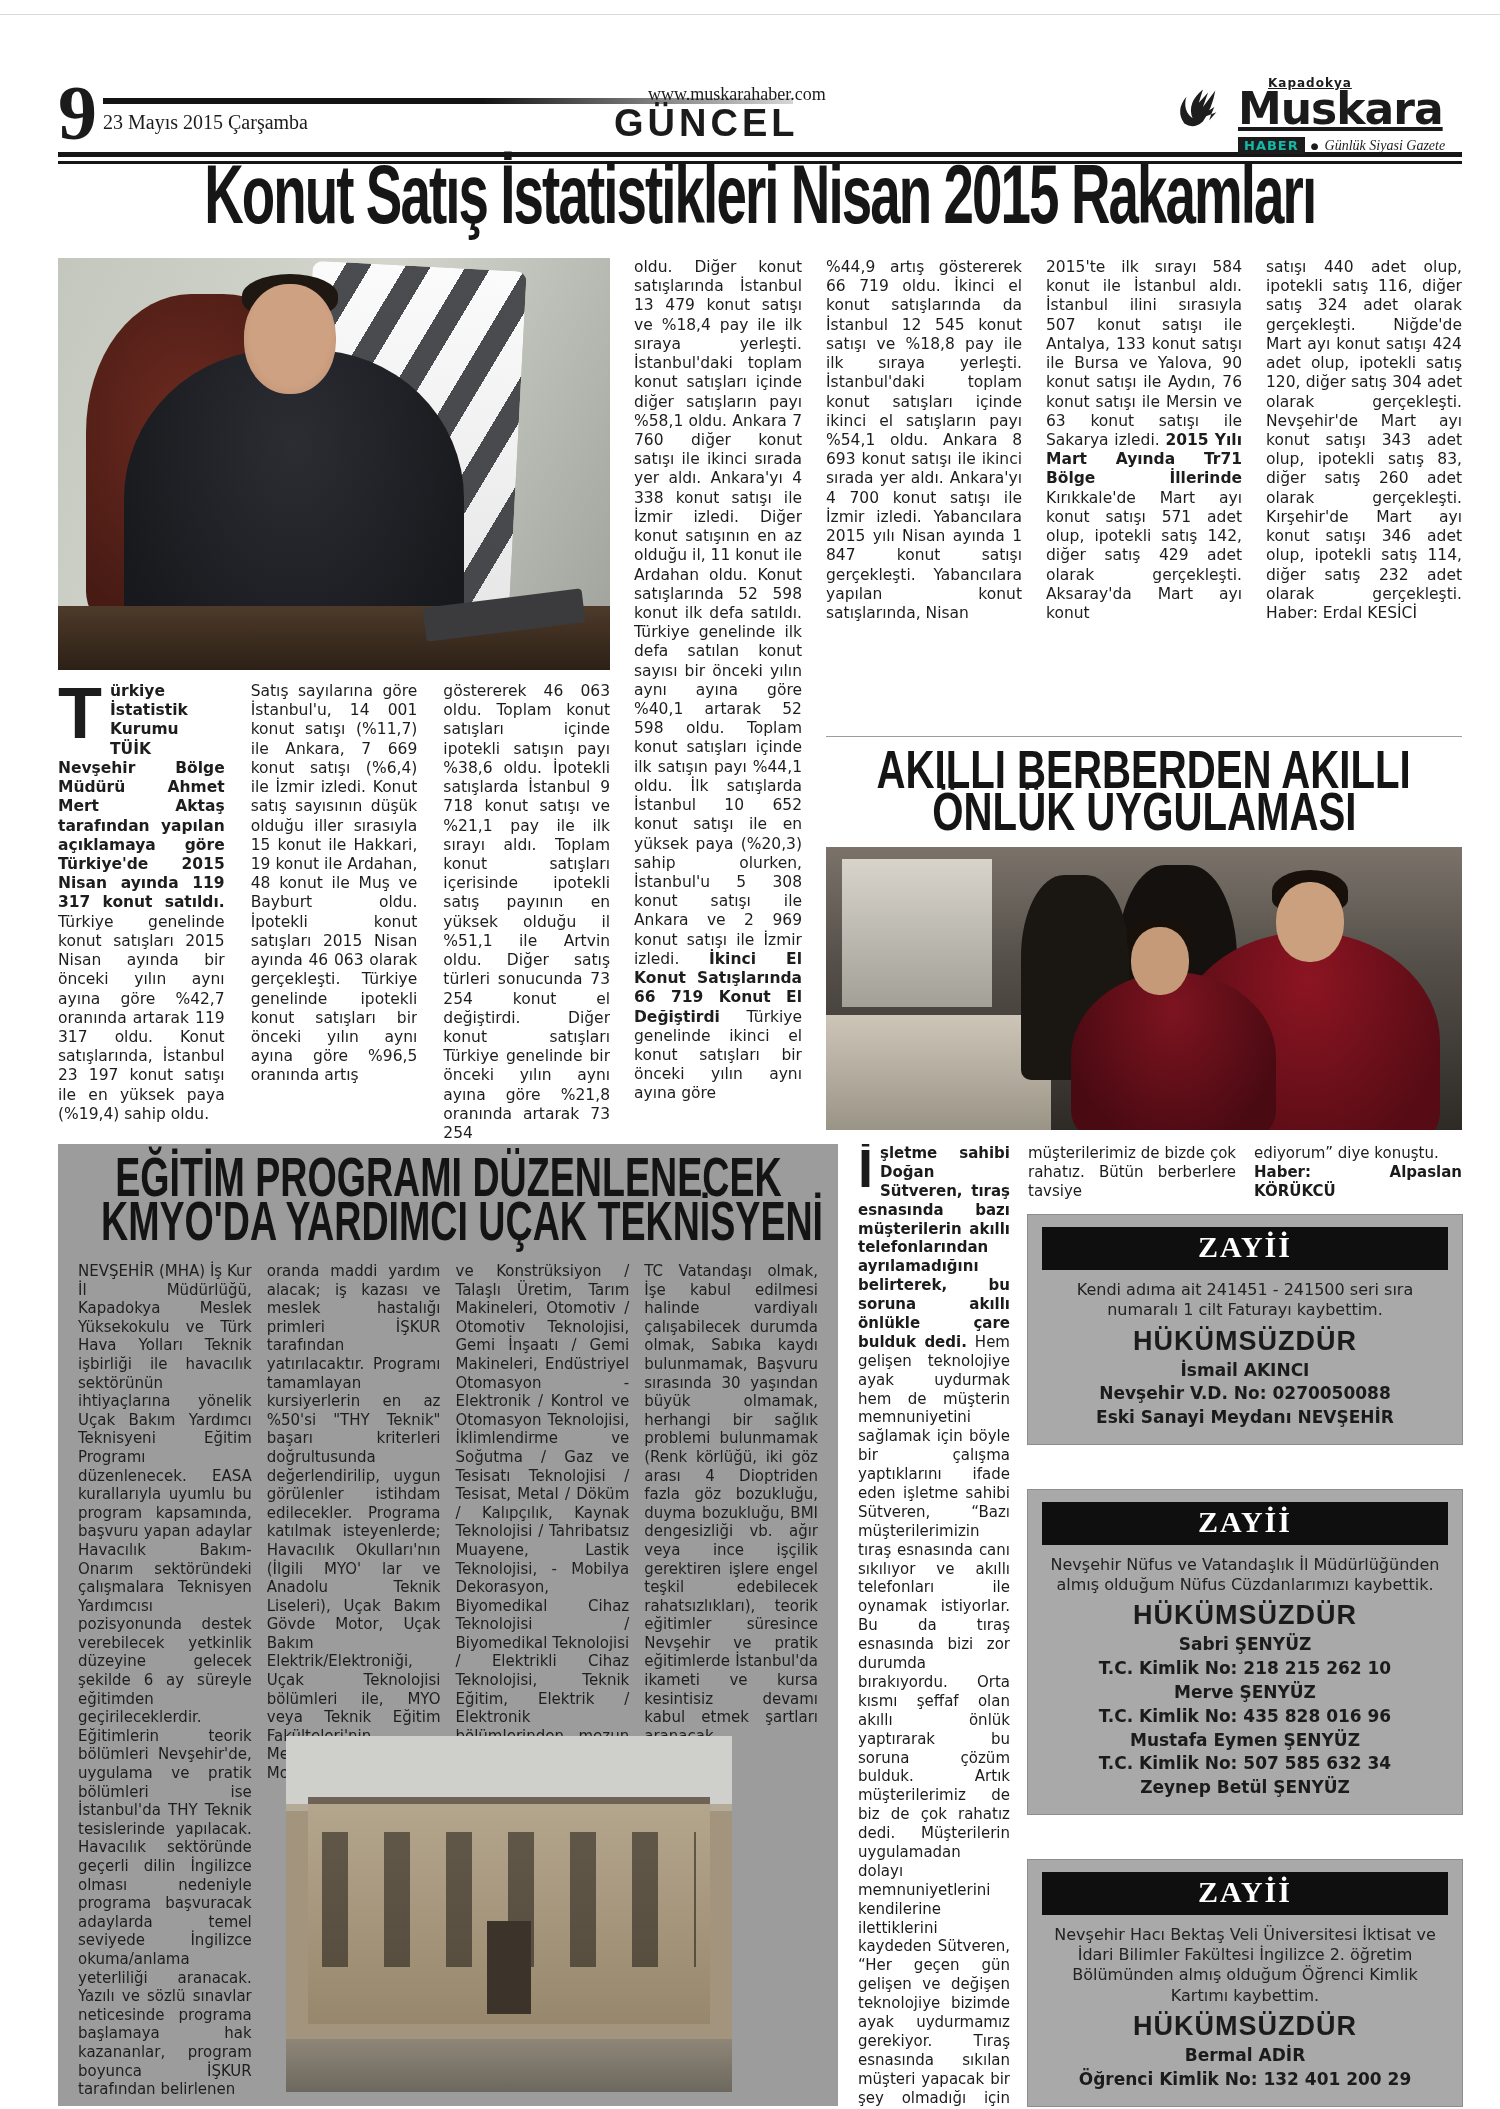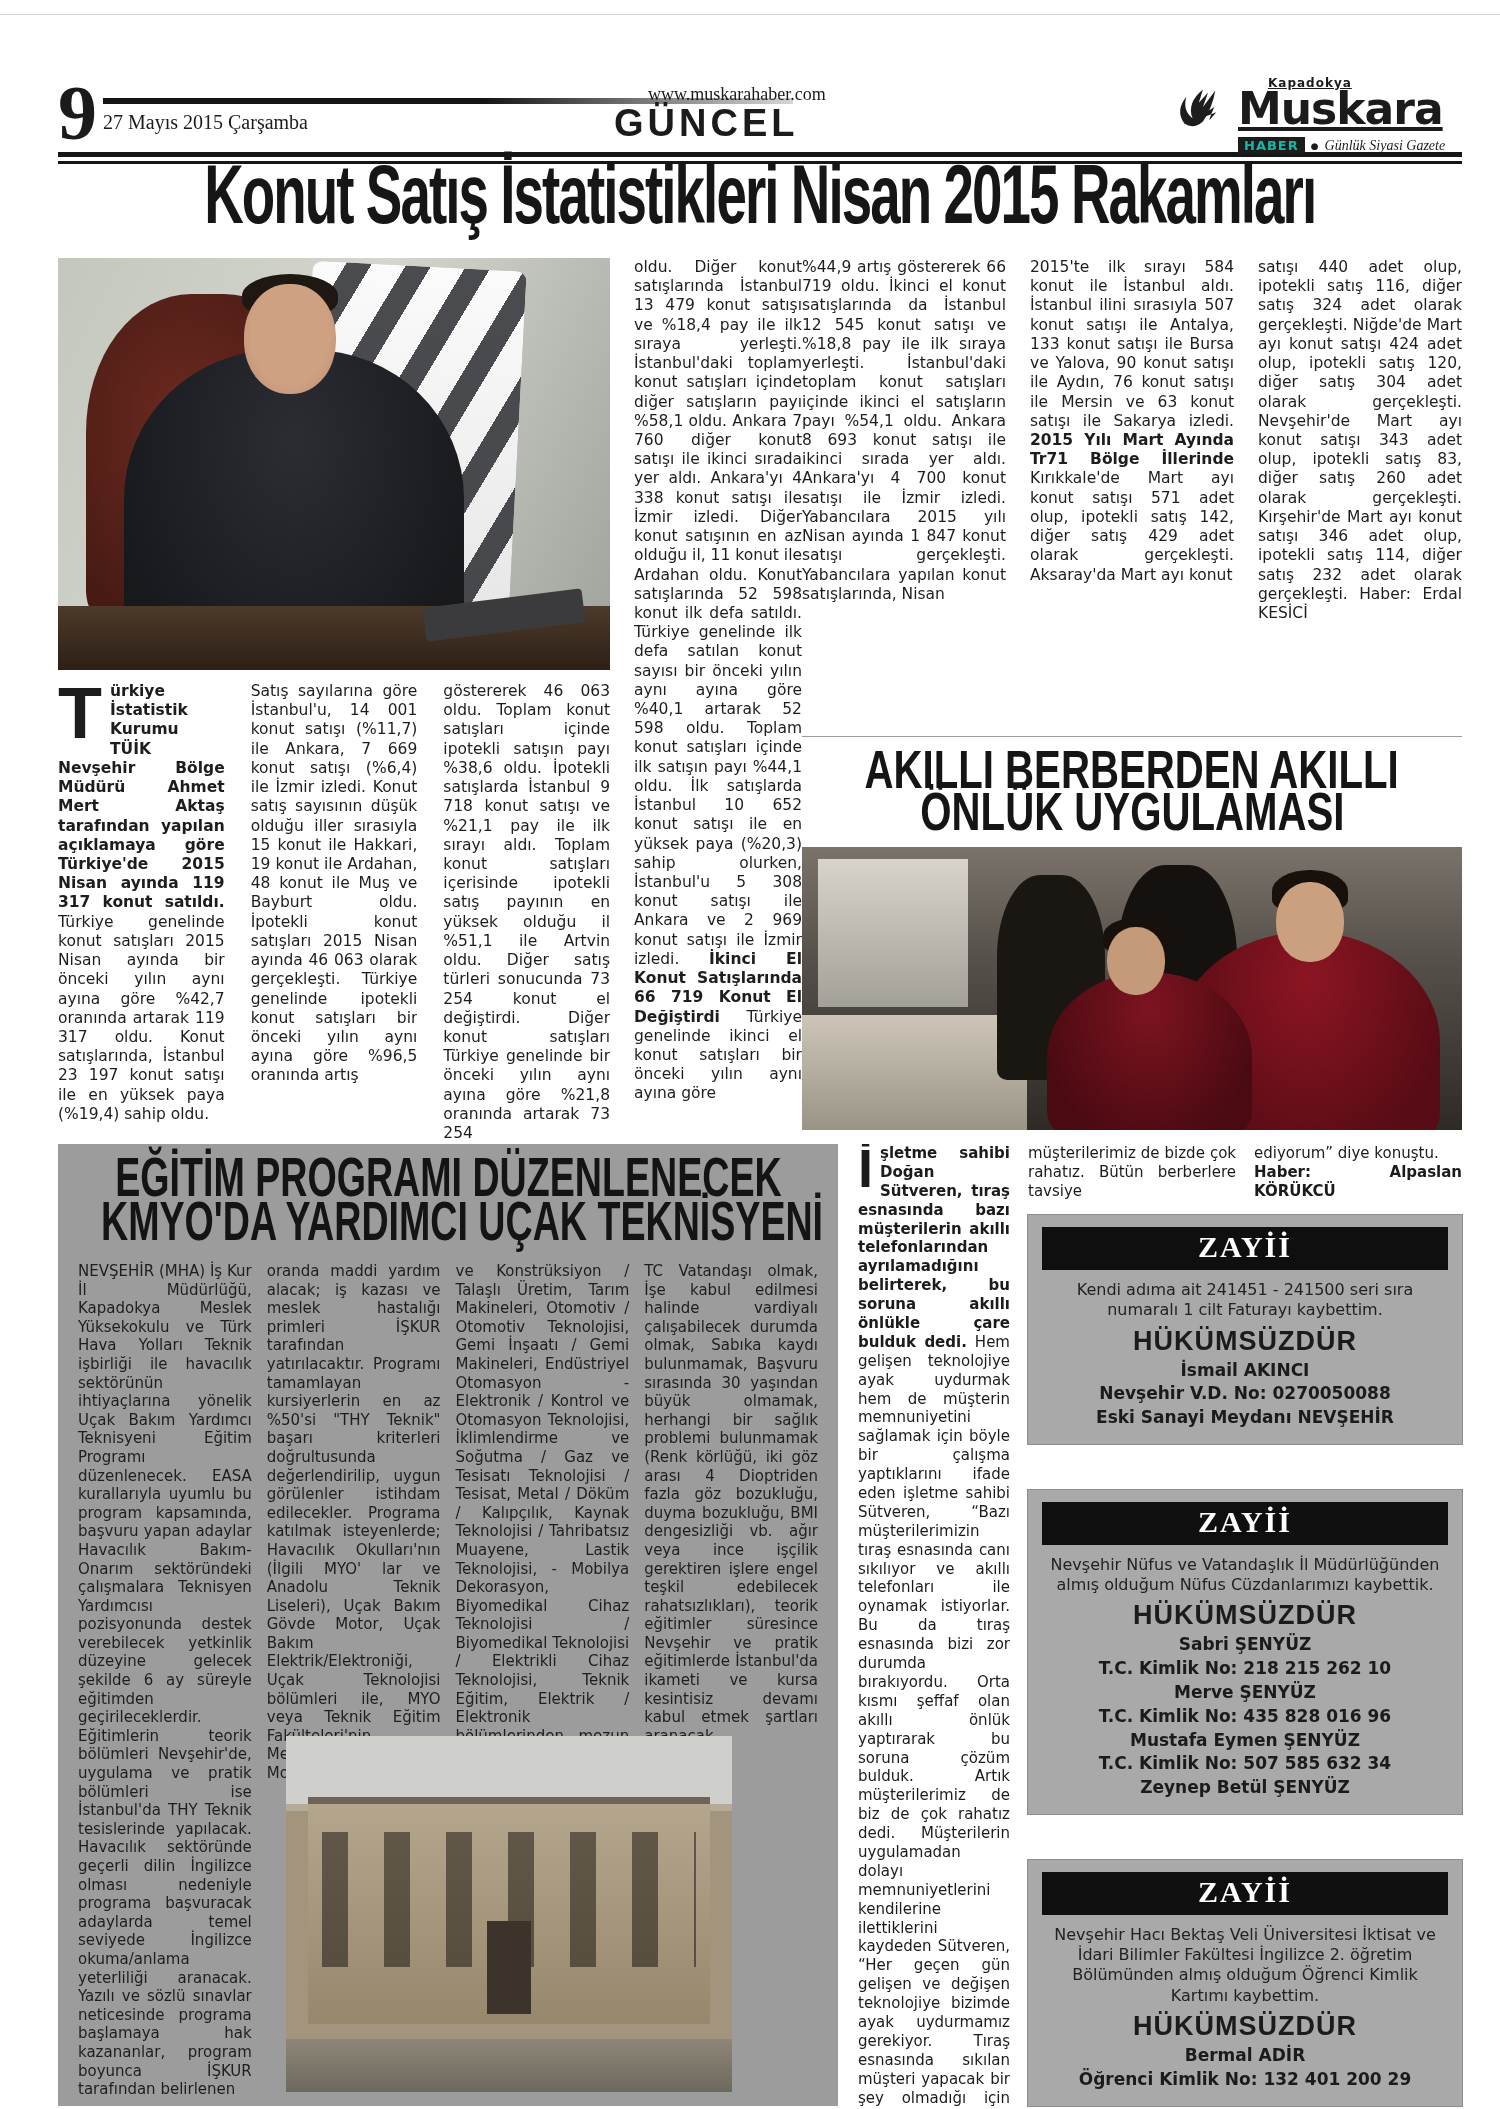--- a/index.html
+++ b/index.html
@@ -52,21 +52,21 @@
   .tp-suit { position:absolute; left:66px; top:92px; width:340px; height:330px; border-radius:45% 45% 8px 8px;
              background:radial-gradient(ellipse at 50% 28%, #2b2d33, #17191d 78%); }
   .tp-head { position:absolute; left:186px; top:26px; width:92px; height:110px; border-radius:48%;
              background:radial-gradient(ellipse at 50% 45%, #cfa183 0 60%, #b98a6d); }
   .tp-hair { position:absolute; left:184px; top:16px; width:96px; height:44px; border-radius:50% 50% 40% 40%; background:#1f1711; }
   .tp-desk { position:absolute; left:0; bottom:0; width:100%; height:64px; background:linear-gradient(#4d3a2a,#2d2016); }
   .tp-keyboard { position:absolute; right:26px; bottom:38px; width:160px; height:34px; background:#3b3b3d; transform:rotate(-7deg); border-radius:4px; }
   .konut-left-cols { display:flex; gap:26px; margin-top:12px; }
   .kcol { flex:1; overflow:hidden; }
   .dropcap-t { float:left; font-family:"Liberation Sans",sans-serif; font-weight:bold; font-size:72px; line-height:56px; padding:3px 8px 0 0; }
-  .konut-right { flex:1; display:flex; }
+  .konut-right { flex:1; display:flex; gap:24px; }
   .konut-col4 { width:168px; flex:none; overflow:hidden; }
   .konut-sub { flex:1; display:flex; flex-direction:column;justify-content:flex-end; }
   .konut-top-cols { display:flex; gap:24px; height:478px; }
   .ktcol { flex:1; overflow:hidden; }
   .akilli-rule { border-top:1px solid #9c9c9c; }
   .akilli-headline { text-align:center; padding:12px 0 2px; }
   .condense2 { display:inline-block; font-family:"Liberation Sans",sans-serif; font-weight:bold; font-size:41px;
                line-height:42px; white-space:nowrap; transform:scale(0.98,1.32); transform-origin:50% 55%; color:#151515; }
   .barber-photo { margin-top:12px; flex:1; background:linear-gradient(#7b736a 0%, #55504a 40%, #2e2a26 100%); }
   .bp-mirror { position:absolute; left:16px; top:12px; width:150px; height:148px; background:linear-gradient(#d8d4cc,#a3a098); }
@@ -122,21 +122,21 @@
 
 <div class="page">
   <div class="scan-line"></div>
   <div class="inner">
 
     <div class="hdr">
       <div class="hdr-left">
         <div class="pageno">9</div>
         <div class="rule-date">
           <div class="hdr-rule"></div>
-          <div class="hdr-date">27 Mayıs 2015 Çarşamba</div>
+          <div class="hdr-date">23 Mayıs 2015 Çarşamba</div>
         </div>
       </div>
       <div class="hdr-center">
         <div class="hdr-url">www.muskarahaber.com</div>
         <div class="hdr-section">GÜNCEL</div>
       </div>
       <div class="hdr-logo">
         <div class="logo-row1">
           <span class="logo-mark">
             <svg viewBox="0 0 60 50" width="62" height="52">

